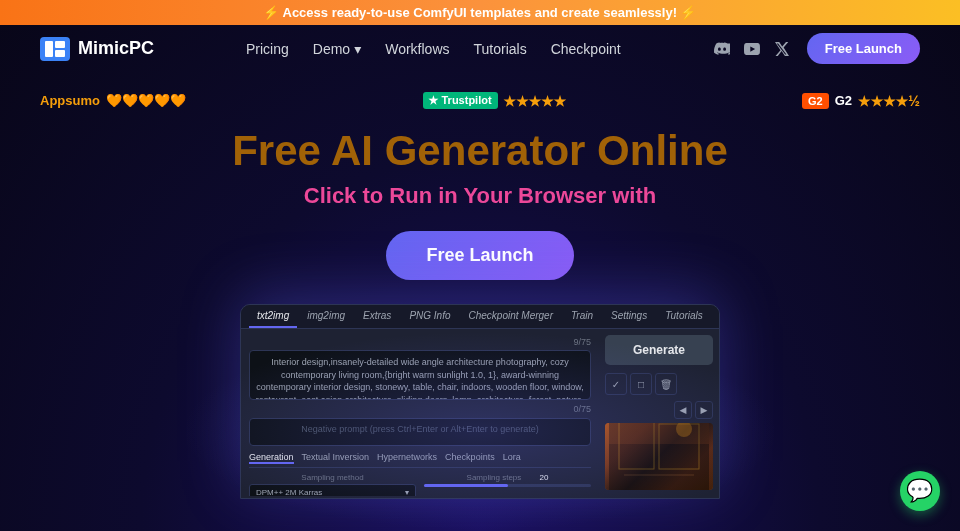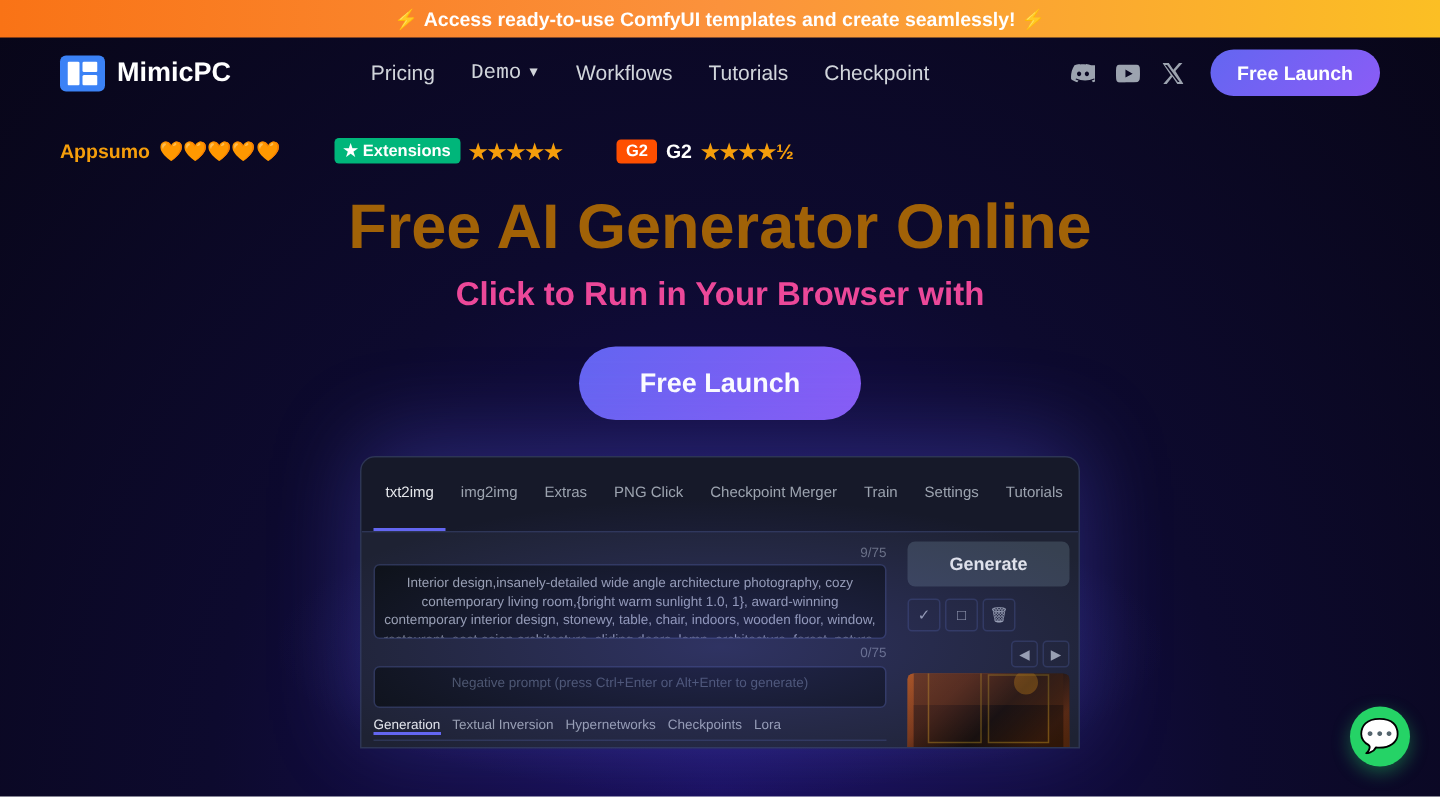--- a/index.html
+++ b/index.html
@@ -54,21 +54,20 @@
       font-size: 14px;
       color: #d1d5db;
     }
     .nav-links span {
       cursor: pointer;
     }
     .nav-links .demo {
       display: flex;
       align-items: center;
       gap: 4px;
-      font-family: Liberation Mono, monospace;
     }
     .nav-right {
       display: flex;
       align-items: center;
       gap: 16px;
     }
     .nav-icons {
       display: flex;
       gap: 12px;
       align-items: center;
@@ -95,22 +94,22 @@
     }
 
     
     .hero {
       text-align: center;
       padding: 20px 40px 0;
     }
     .badges-row {
       display: flex;
       align-items: center;
-      justify-content: flex-start;
-      gap: 36px;
+      justify-content: space-between;
+      gap: 24px;
       margin-bottom: 18px;
     }
     .badge-appsumo {
       display: flex;
       align-items: center;
       gap: 6px;
       font-size: 13px;
       font-weight: 600;
       color: #f59e0b;
     }
@@ -195,23 +194,24 @@
     .preview-tabs {
       display: flex;
       background: #161929;
       border-bottom: 1px solid #2d3555;
       padding: 0 8px;
       gap: 2px;
       font-size: 10px;
       color: #9ca3af;
     }
     .preview-tab {
-      padding: 18px 8px;
+      padding: 5px 8px;
       cursor: pointer;
       white-space: nowrap;
+      font-style: italic;
     }
     .preview-tab.active {
       color: #e5e7eb;
       border-bottom: 2px solid #6366f1;
     }
     .preview-body {
       display: flex;
       height: calc(100% - 26px);
     }
     .preview-left {
@@ -470,21 +470,21 @@
 </nav>
 
 <div class="hero">
   
   <div class="badges-row">
     <div class="badge-appsumo">
       <span>Appsumo</span>
       <span>🧡🧡🧡🧡🧡</span>
     </div>
     <div class="badge-trustpilot">
-      <span class="tp-logo">★ Extensions</span>
+      <span class="tp-logo">★ Trustpilot</span>
       <span class="stars">★★★★★</span>
     </div>
     <div class="badge-g2">
       <span class="g2-logo">G2</span>
       <span>G2</span>
       <span class="stars-half">★★★★½</span>
     </div>
   </div>
 
   
@@ -494,21 +494,21 @@
   
   <button class="btn-hero-launch">Free Launch</button>
 
   
   <div class="preview-container">
 
     <div class="preview-tabs">
       <div class="preview-tab active">txt2img</div>
       <div class="preview-tab">img2img</div>
       <div class="preview-tab">Extras</div>
-      <div class="preview-tab">PNG Click</div>
+      <div class="preview-tab">PNG Info</div>
       <div class="preview-tab">Checkpoint Merger</div>
       <div class="preview-tab">Train</div>
       <div class="preview-tab">Settings</div>
       <div class="preview-tab">Tutorials</div>
     </div>
 
     <div class="preview-body">
 
       <div class="preview-left">
         <div class="preview-counter">9/75</div>

